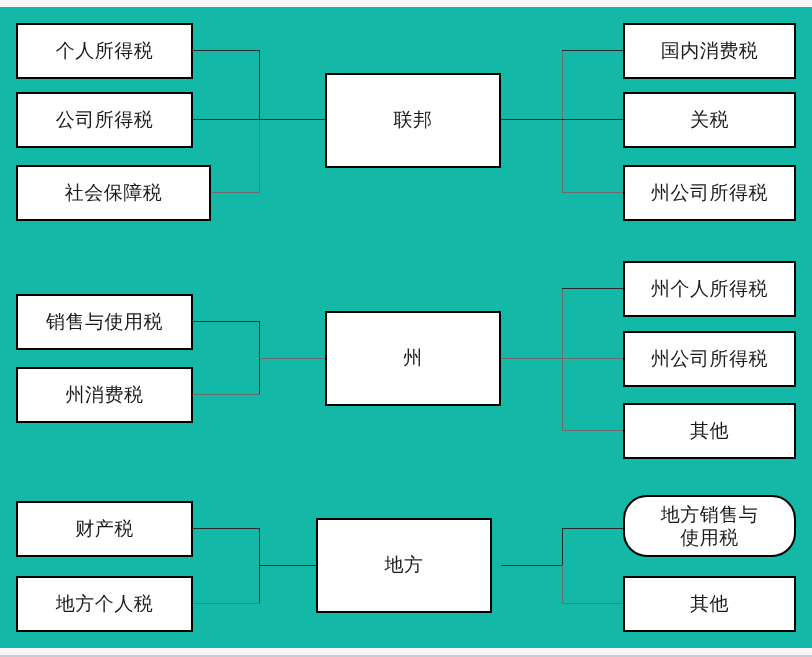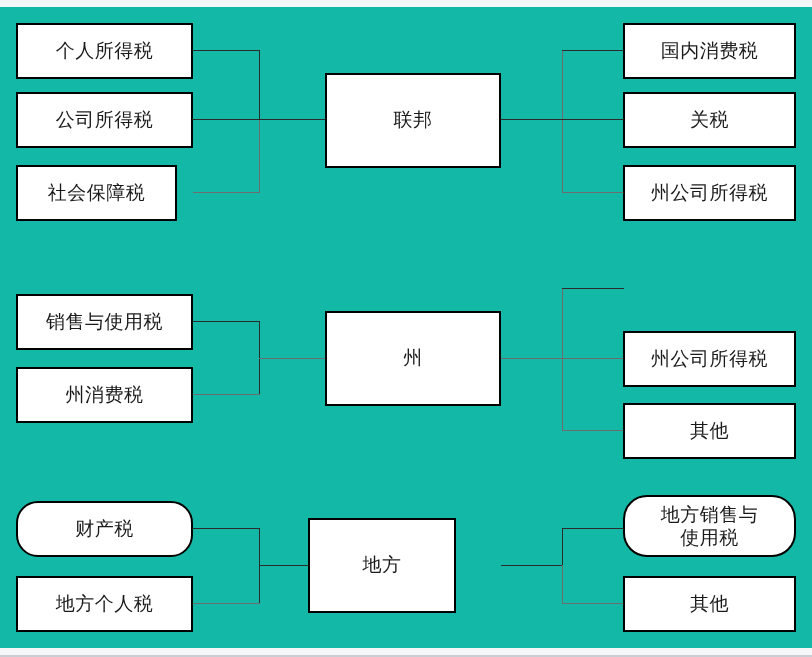--- a/index.html
+++ b/index.html
@@ -67,21 +67,21 @@
 <div id="canvas">
 
   <div class="edge-strip edge-top"></div>
 
   <div class="node" style="left:16px; top:23px; width:177px; height:56px;">
     <span class="node-label">个人所得税</span>
   </div>
   <div class="node" style="left:16px; top:92px; width:177px; height:56px;">
     <span class="node-label">公司所得税</span>
   </div>
-  <div class="node" style="left:16px; top:165px; width:161px; height:56px;">
+  <div class="node" style="left:16px; top:165px; width:195px; height:56px;">
     <span class="node-label">社会保障税</span>
   </div>
 
   <div class="conn h dark" style="left:193px; top:50px;  width:67px;"></div>
   <div class="conn h dark" style="left:193px; top:119px; width:67px;"></div>
   <div class="conn h" style="left:193px; top:192px; width:67px;"></div>
   <div class="conn v dark" style="left:259px; top:50px;  height:69px;"></div>
   <div class="conn v" style="left:259px; top:119px; height:74px;"></div>
   <div class="conn h dark" style="left:259px; top:119px; width:67px;"></div>
 
@@ -122,40 +122,43 @@
     <span class="node-label">州</span>
   </div>
 
   <div class="conn h" style="left:501px; top:358px; width:62px;"></div>
   <div class="conn v" style="left:562px; top:288px; height:70px;"></div>
   <div class="conn v" style="left:562px; top:358px; height:72px;"></div>
   <div class="conn h dark" style="left:562px; top:288px; width:62px;"></div>
   <div class="conn h" style="left:562px; top:358px; width:62px;"></div>
   <div class="conn h" style="left:562px; top:430px; width:62px;"></div>
 
+  <div class="node" style="left:623px; top:261px; width:173px; height:56px;">
+    <span class="node-label">州个人所得税</span>
+  </div>
   <div class="node" style="left:623px; top:331px; width:173px; height:56px;">
     <span class="node-label">州公司所得税</span>
   </div>
   <div class="node" style="left:623px; top:403px; width:173px; height:56px;">
     <span class="node-label">其他</span>
   </div>
 
-  <div class="node" style="left:16px; top:501px; width:177px; height:56px;border-radius:22px;">
+  <div class="node" style="left:16px; top:501px; width:177px; height:56px;">
     <span class="node-label">财产税</span>
   </div>
   <div class="node" style="left:16px; top:576px; width:177px; height:56px;">
     <span class="node-label">地方个人税</span>
   </div>
 
   <div class="conn h dark" style="left:193px; top:528px; width:67px;"></div>
   <div class="conn h" style="left:193px; top:603px; width:67px;"></div>
   <div class="conn v dark" style="left:259px; top:528px; height:75px;"></div>
   <div class="conn h dark" style="left:259px; top:565px; width:67px;"></div>
 
-  <div class="node" style="left:308px; top:518px; width:148px; height:95px;">
+  <div class="node" style="left:316px; top:518px; width:176px; height:95px;">
     <span class="node-label">地方</span>
   </div>
 
   <div class="conn h dark" style="left:501px; top:565px; width:62px;"></div>
   <div class="conn v dark" style="left:562px; top:528px; height:37px;"></div>
   <div class="conn v" style="left:562px; top:565px; height:38px;"></div>
   <div class="conn h dark" style="left:562px; top:528px; width:62px;"></div>
   <div class="conn h" style="left:562px; top:603px; width:62px;"></div>
 
   <div class="node two-line" style="left:623px; top:495px; width:173px; height:62px;">

